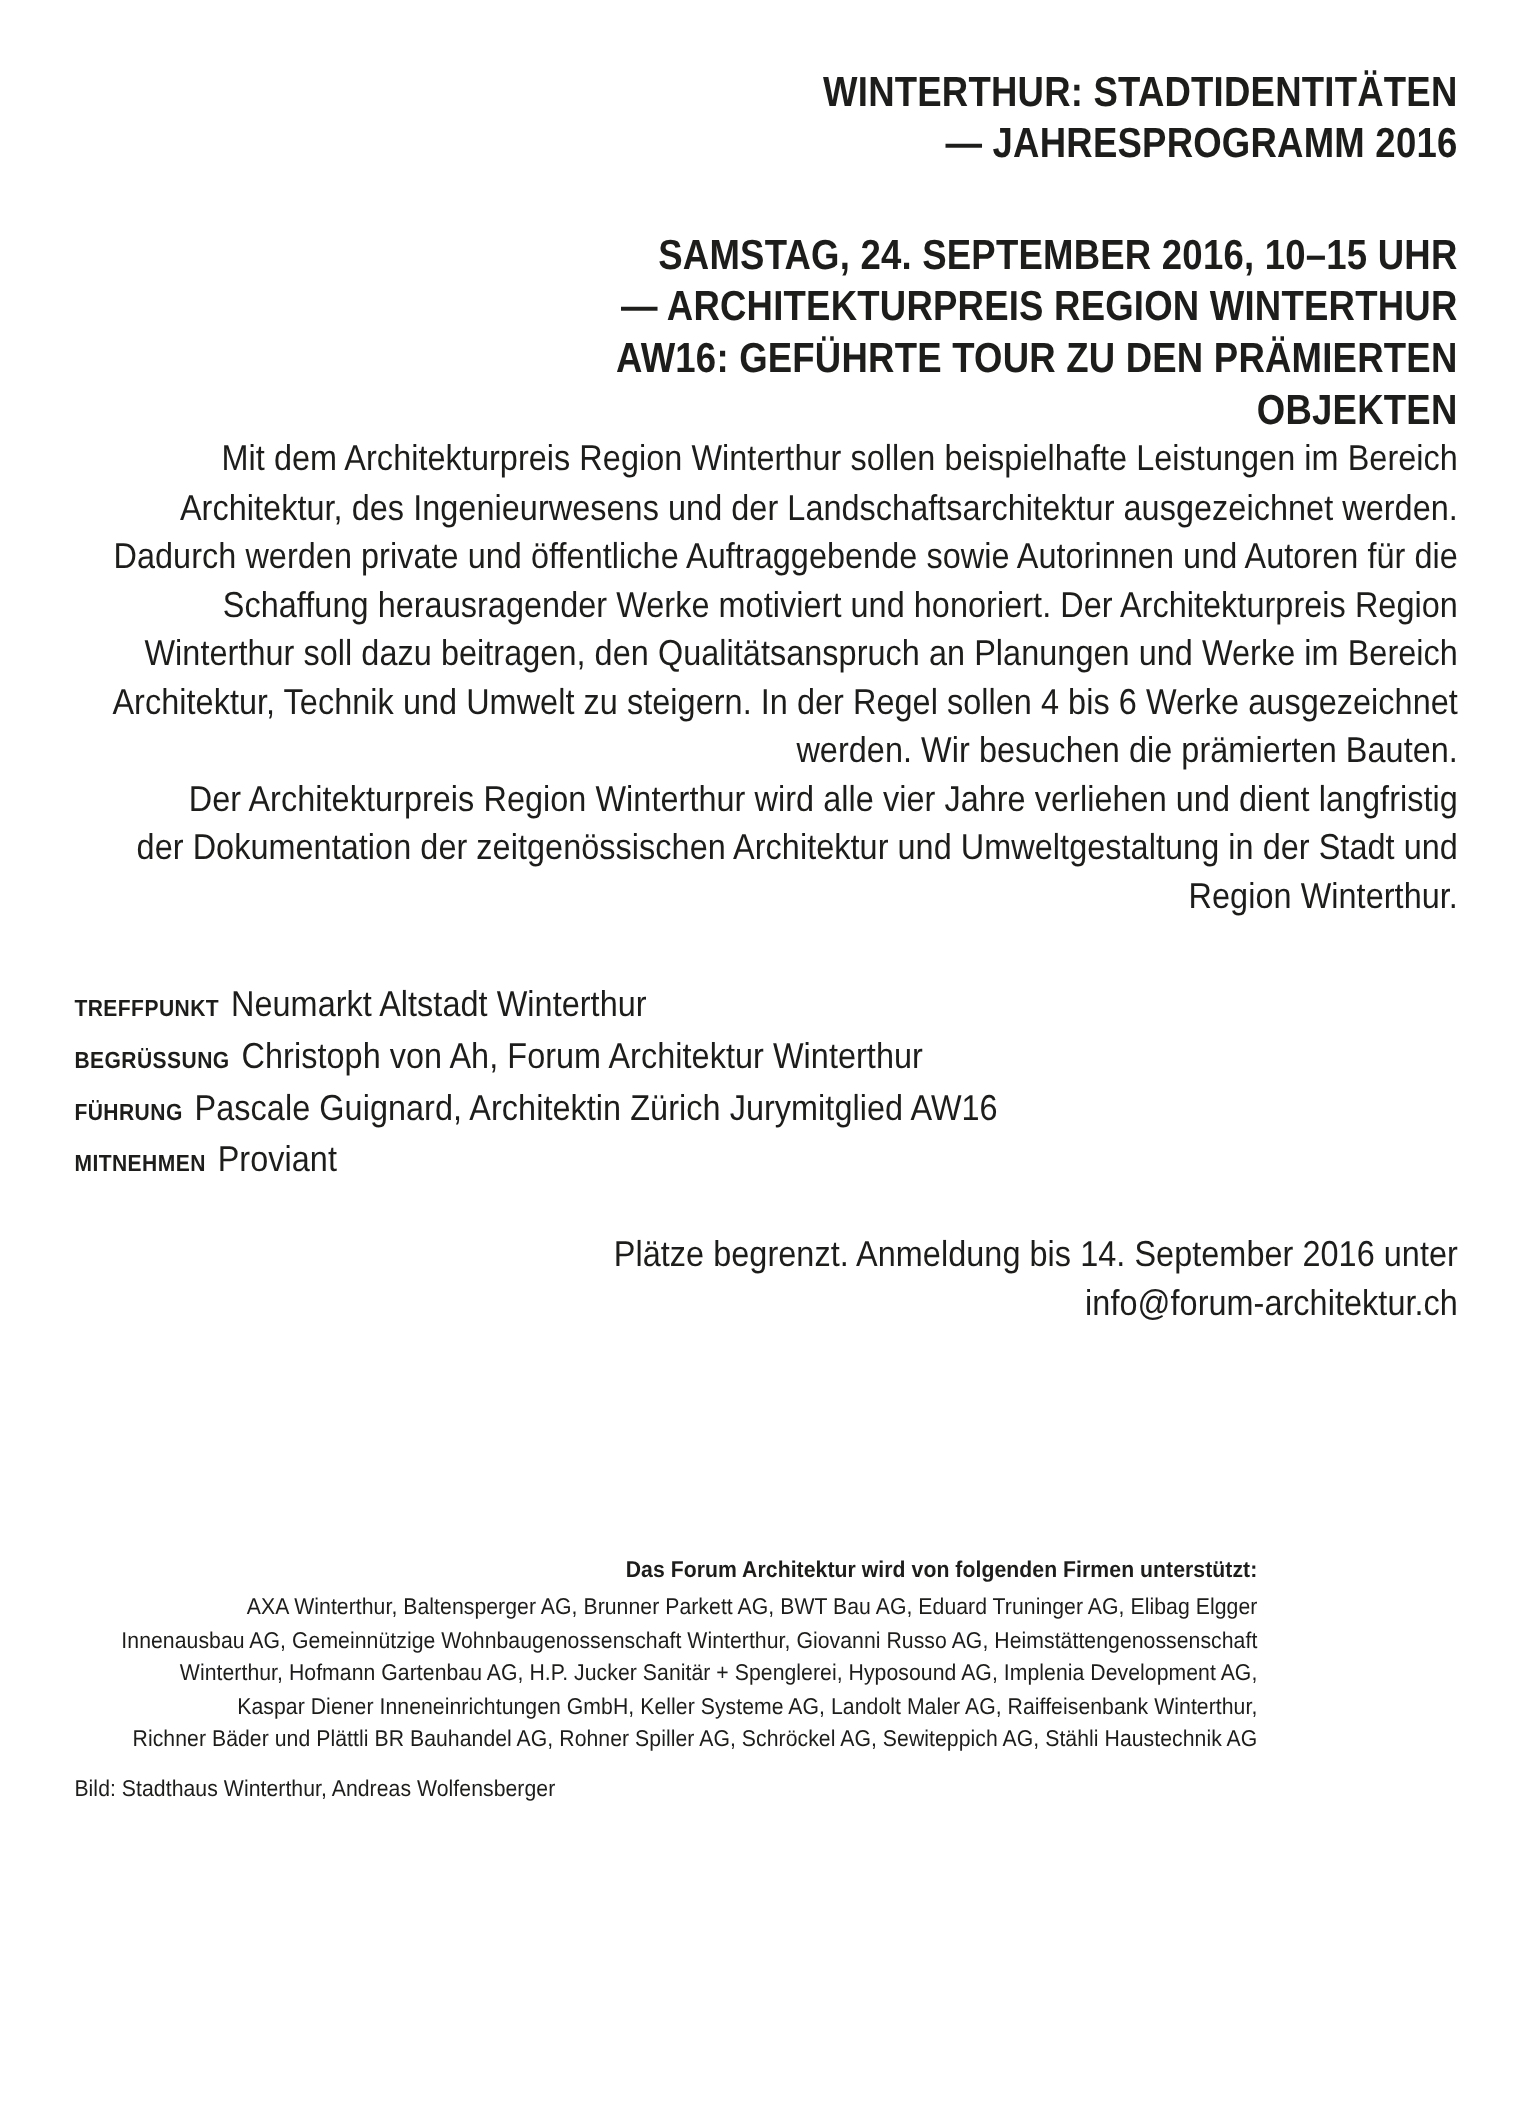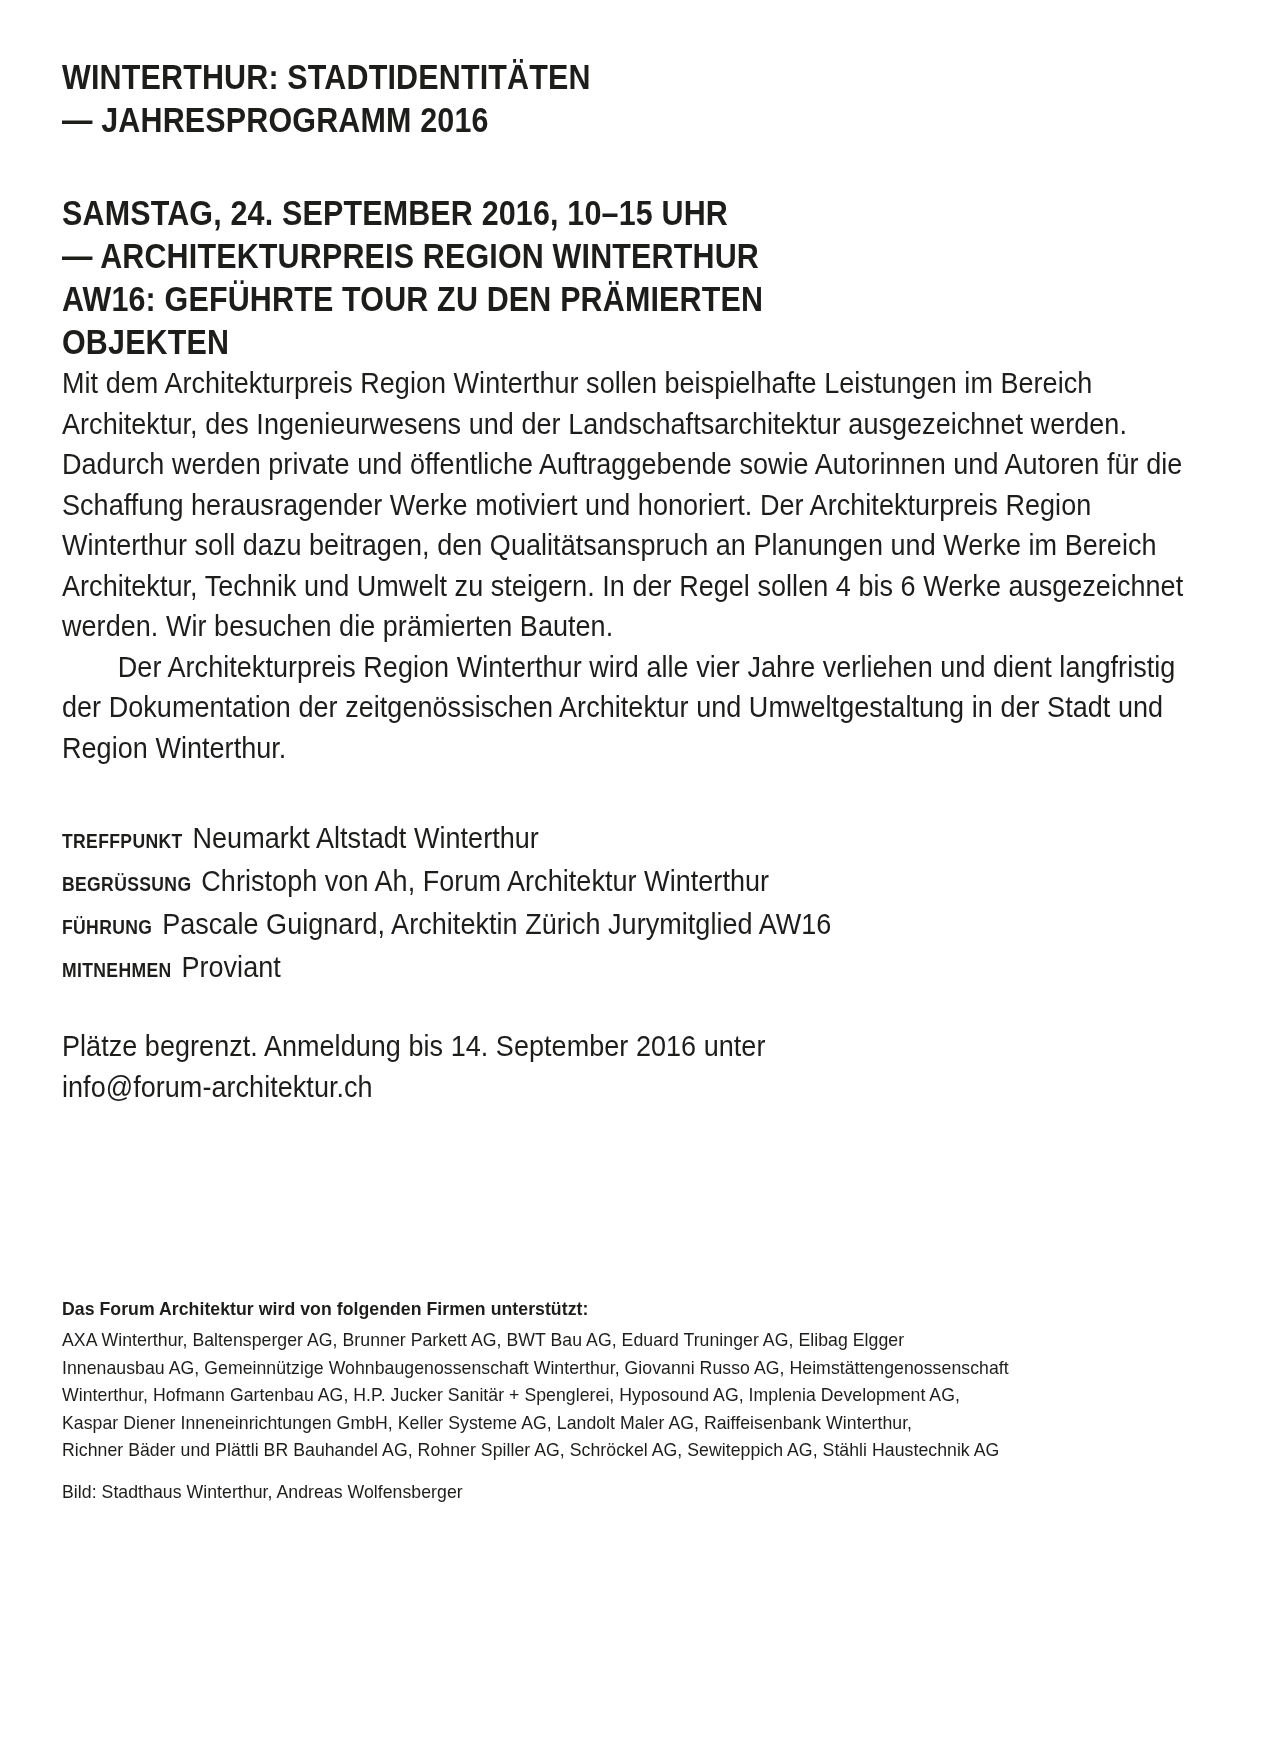--- a/index.html
+++ b/index.html
@@ -14,20 +14,21 @@
     color: #1d1d1b;
     -webkit-font-smoothing: antialiased;
     overflow: hidden;
   }
   .page {
     position: relative;
     width: 1274px;
     height: 1756px;
     box-sizing: border-box;
     padding: 55px 60px 0 62px;
+    text-align: right;
   }
 
   
   .series-title,
   .event-title {
     font-weight: 700;
     font-size: 35px;
     line-height: 43px;
     letter-spacing: 0.2px;
     text-transform: uppercase;

